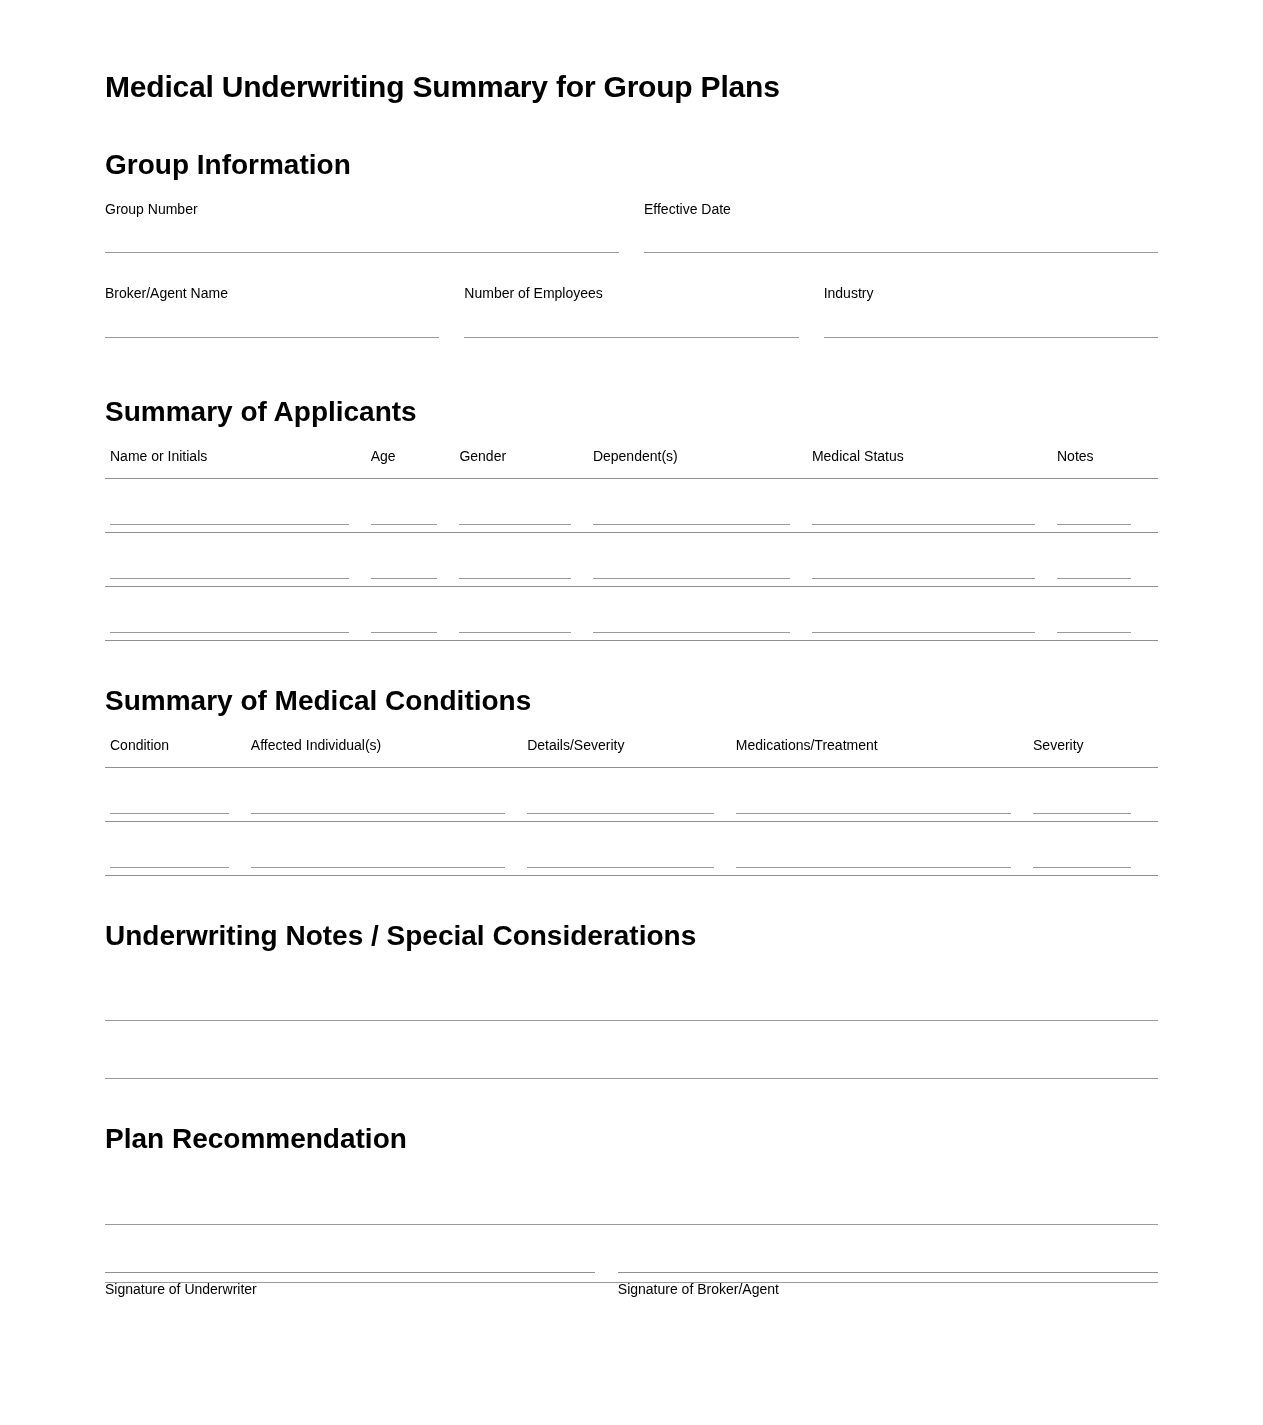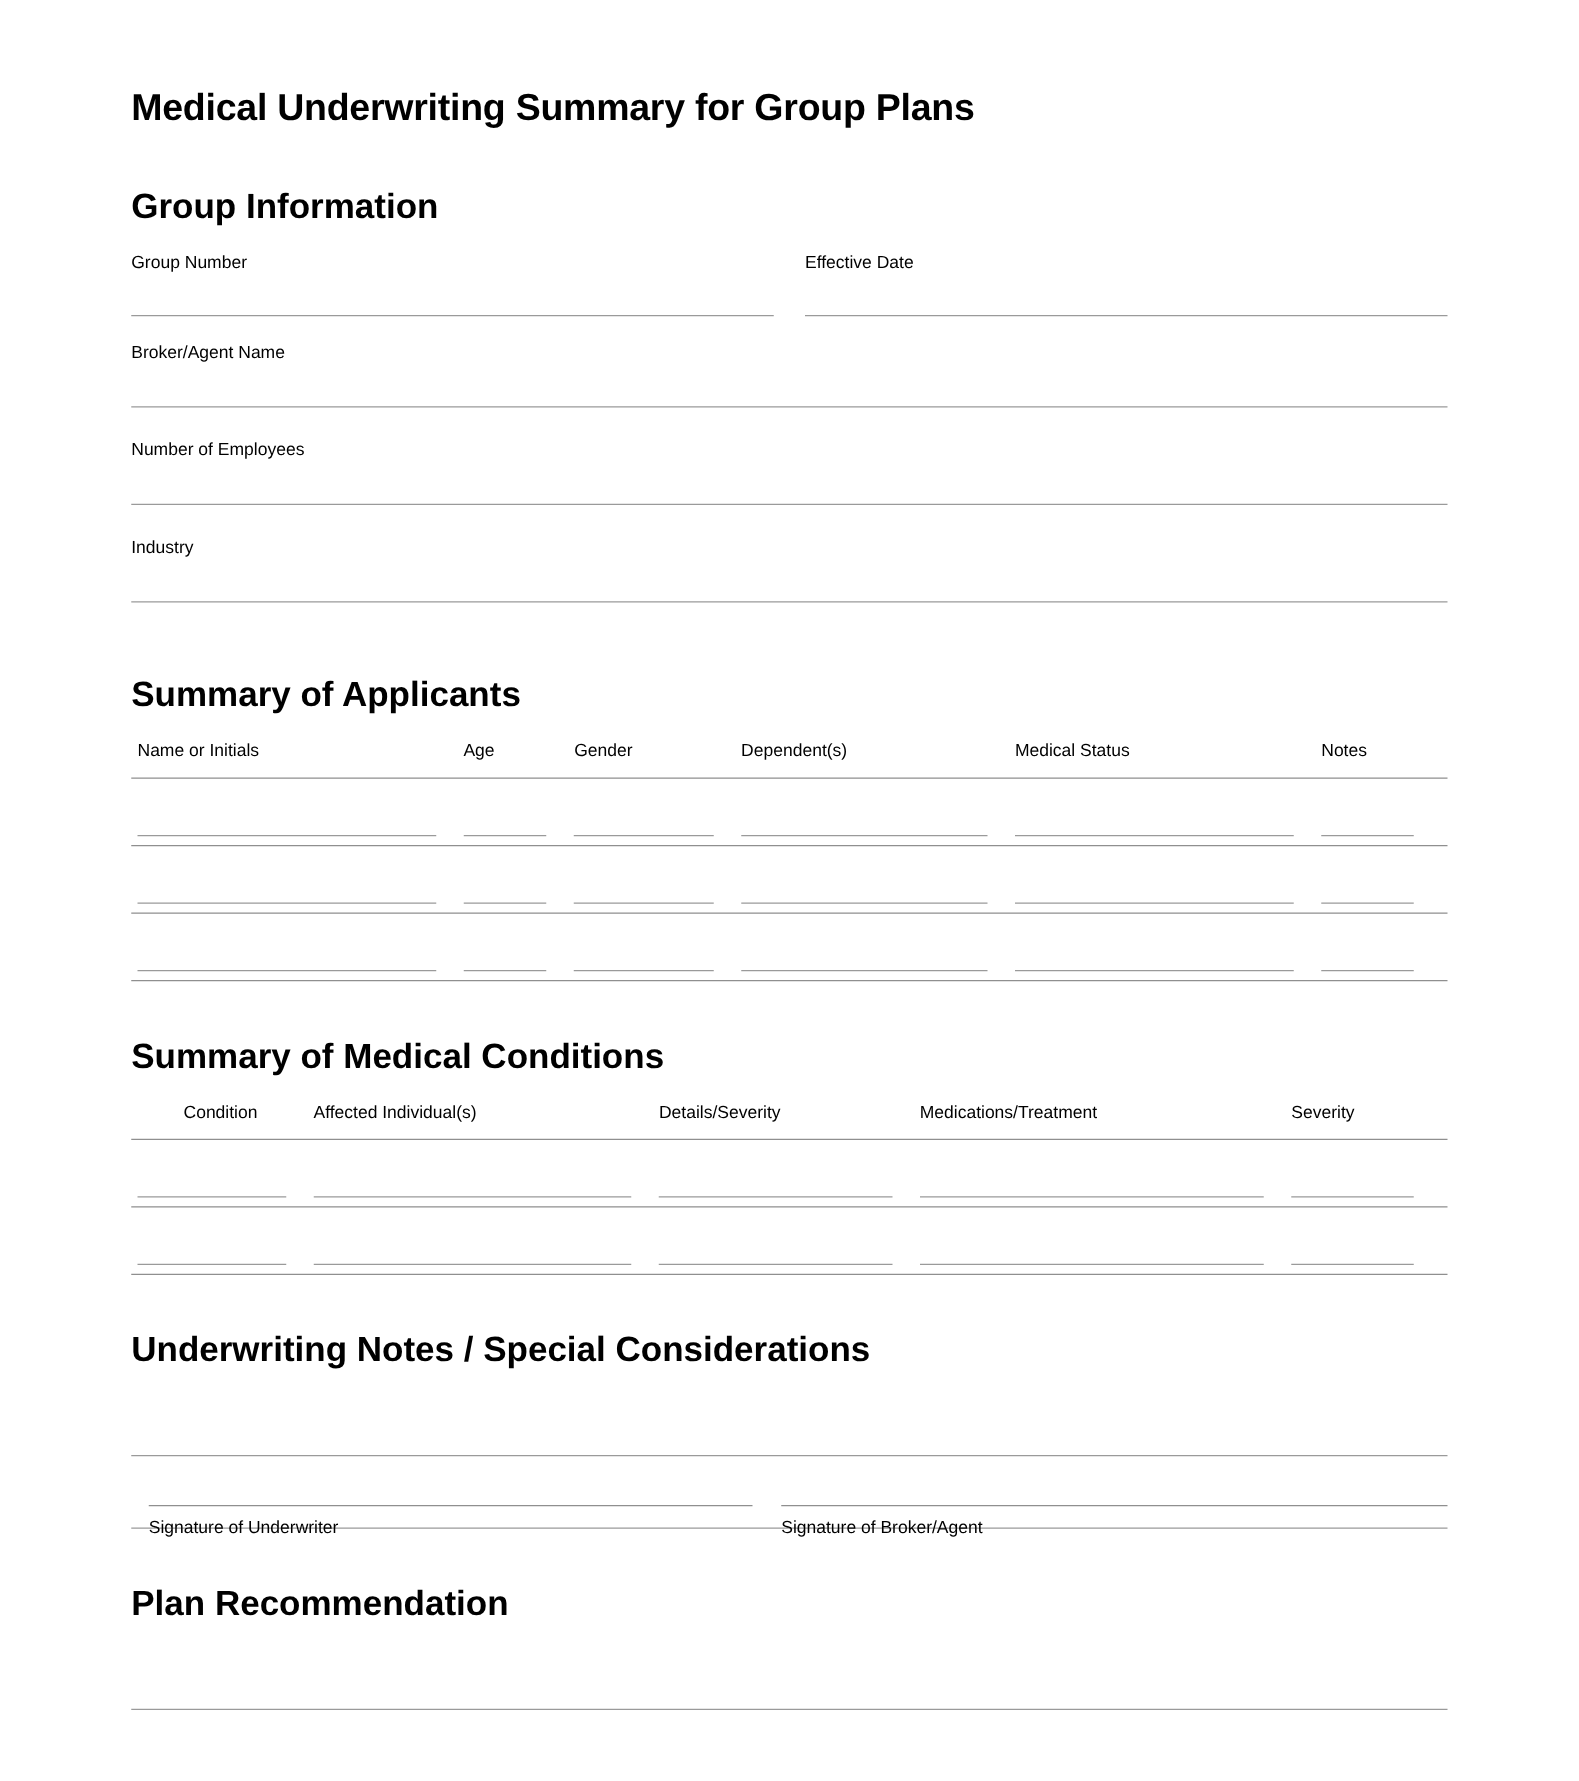--- a/index.html
+++ b/index.html
@@ -36,22 +36,21 @@
     margin: 0 0 20px 0;
     line-height: 1.15;
   }
 
   
   .field-grid {
     display: flex;
     gap: 25px;
   }
   .field-grid + .field-grid {
-    margin-top: 20px;
-    flex-direction: column;
+    margin-top: 32px;
   }
   .field {
     flex: 1 1 0;
     min-width: 0;
   }
   .field-label {
     font-size: 14px;
     line-height: 1.2;
     margin-bottom: 35px;
     white-space: nowrap;
@@ -101,21 +100,21 @@
 
   
   .ca-name   { width: 25.0%; }
   .ca-age    { width: 8.5%; }
   .ca-gender { width: 12.8%; }
   .ca-dep    { width: 21.0%; }
   .ca-status { width: 23.5%; }
   .ca-notes  { width: 9.2%; }
 
   
-  .cc-cond   { width: 13.5%; text-align: center; }
+  .cc-cond   { width: 13.5%; }
   .cc-indiv  { width: 26.5%; }
   .cc-detail { width: 20.0%; }
   .cc-meds   { width: 28.5%; }
   .cc-remark { width: 11.5%; }
 
   
   .write-lines {
     margin-top: 4px;
   }
   .write-line {
@@ -123,22 +122,21 @@
     border-bottom: 1px solid #9a9a9a;
   }
   .write-line-spacer { height: 57px; }
   .write-line-lead { height: 48px; }
 
   
   .sig-area {
     position: absolute;
     left: 105px;
     right: 105px;
-    top: 1204px;
-    margin-left: 14px;
+    top: 1272px;
   }
   .sig-row {
     display: flex;
   }
   .sig-block {
     box-sizing: border-box;
   }
   .sig-block.left  { width: 46.5%; }
   .sig-block.gap   { width: 2.2%; }
   .sig-block.right { width: 51.3%; }

